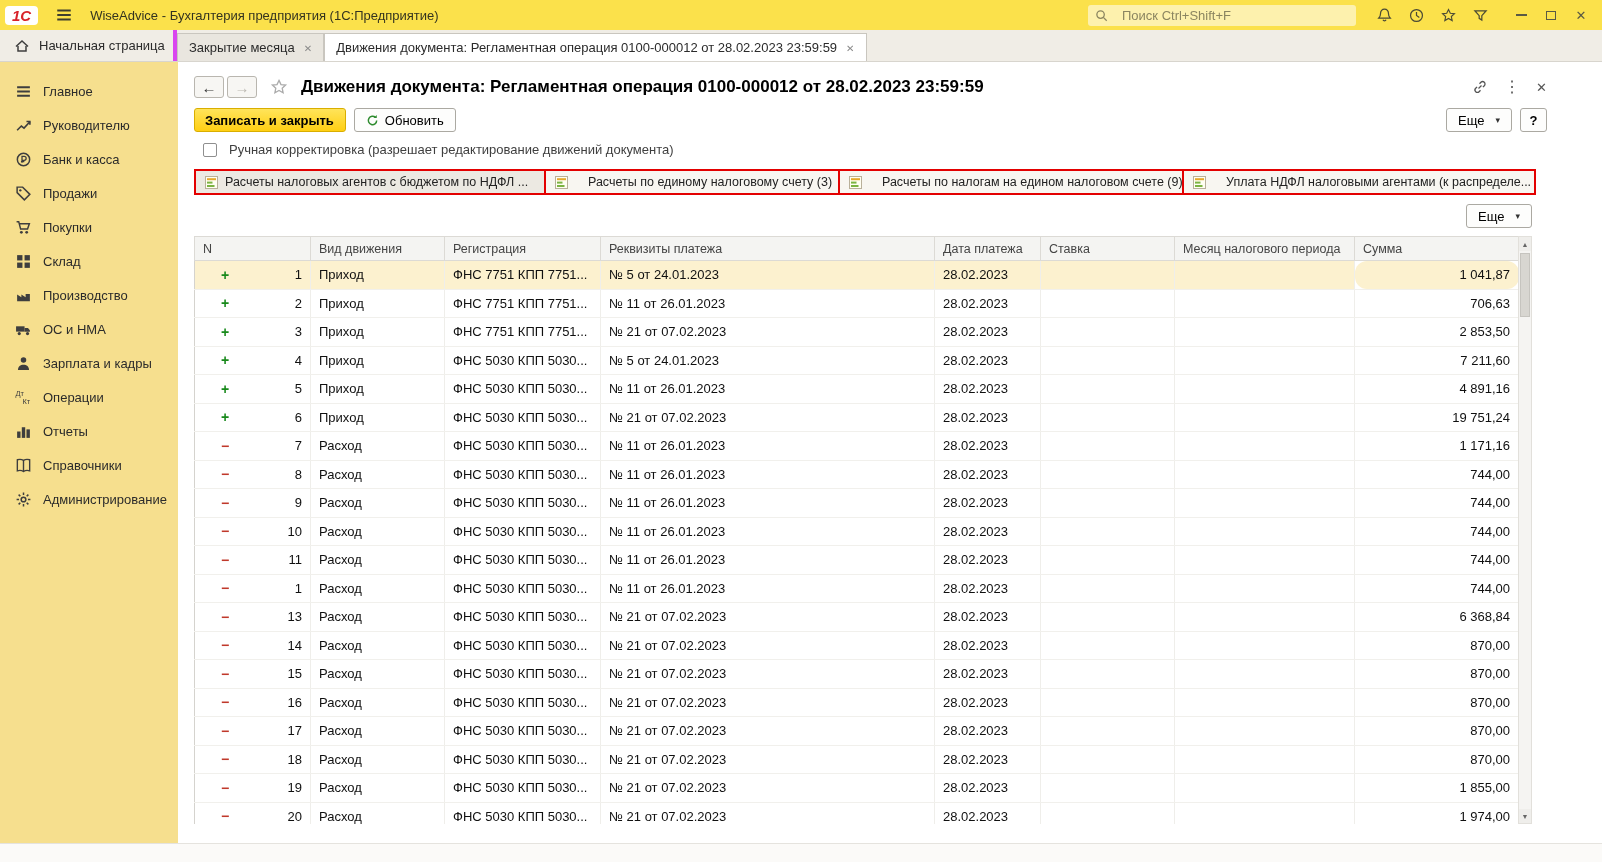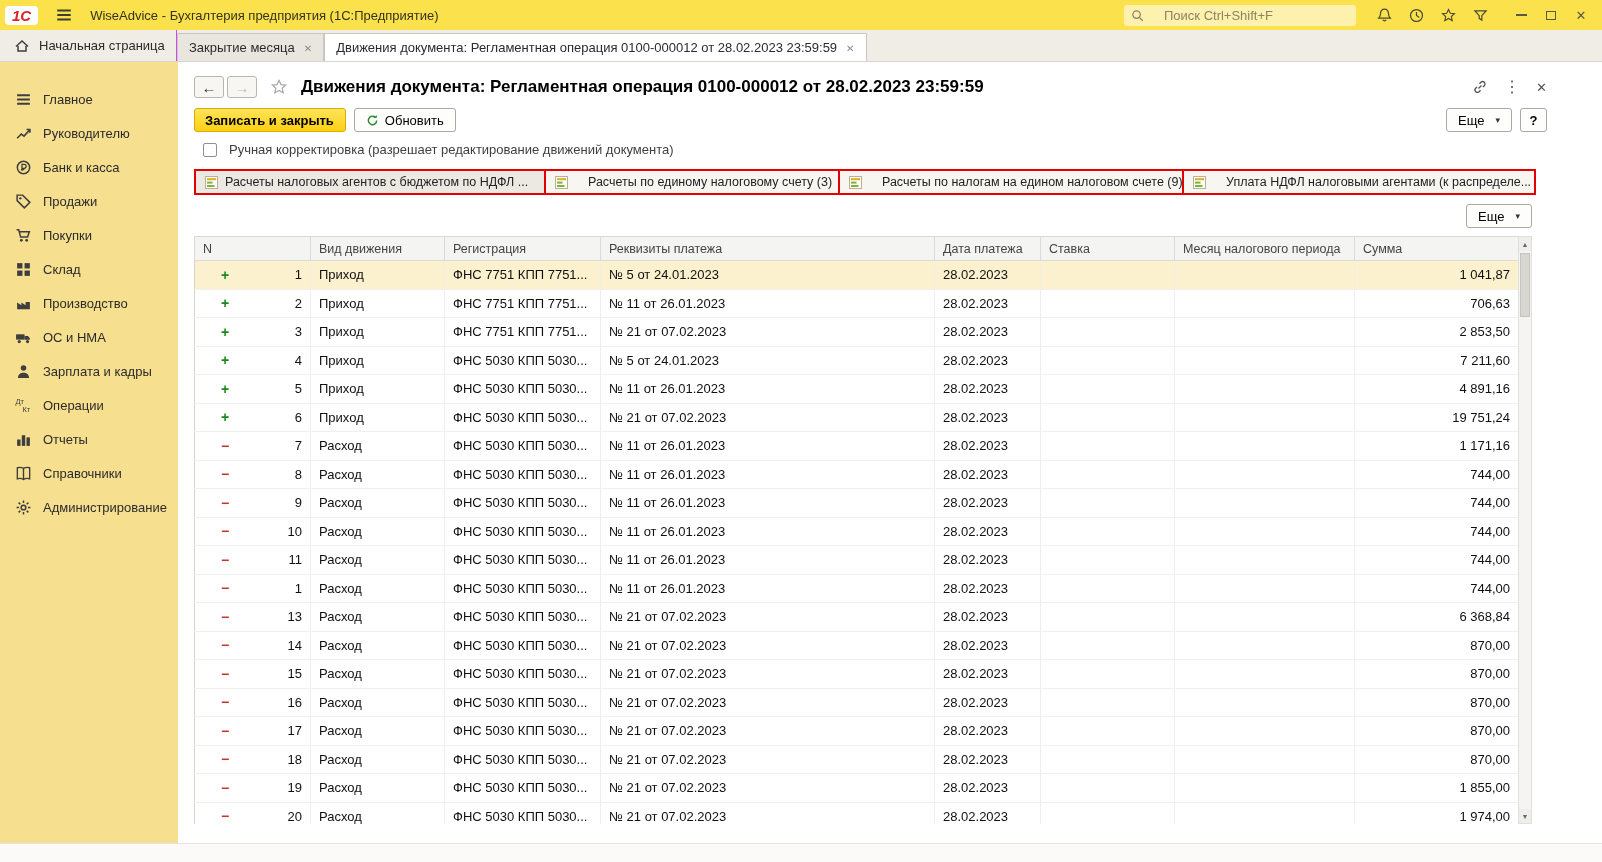--- a/index.html
+++ b/index.html
@@ -6,40 +6,40 @@
   html,body { width:1602px; height:862px; overflow:hidden; }
   body { font-family:"Liberation Sans", sans-serif; font-size:13px; color:#1a1a1a; background:#fff; }
   .app { display:flex; flex-direction:column; width:1602px; height:862px; }
 
   
   .topbar { flex:0 0 30px; background:#FBE14B; display:flex; align-items:center; }
   .logo-box { margin-left:5px; background:#fff; border-radius:4px; padding:1px 7px; }
   .logo-text { color:#D8232A; font-weight:bold; font-style:italic; font-size:15px; }
   .hamburger { margin-left:13px; width:26px; height:22px; display:flex; align-items:center; justify-content:center; cursor:pointer; }
   .win-title { margin-left:13px; color:#33331f; white-space:nowrap; }
-  .search-box { margin-left:auto; width:232px; height:21px; background:rgba(255,255,255,.55); border-radius:3px; display:flex; align-items:center; padding:0 7px; gap:20px; color:#8b8560; cursor:text; }
+  .search-box { margin-left:auto; width:268px; height:21px; background:rgba(255,255,255,.55); border-radius:3px; display:flex; align-items:center; padding:0 7px; gap:14px; color:#8b8560; cursor:text; }
   .tb-icons { display:flex; align-items:center; margin-left:12px; }
   .tb-icon { width:32px; height:26px; display:flex; align-items:center; justify-content:center; cursor:pointer; }
   .win-controls { display:flex; align-items:center; margin-left:10px; margin-right:6px; }
   .win-btn { width:30px; height:26px; display:flex; align-items:center; justify-content:center; cursor:pointer; }
   .ic-min { width:11px; height:2px; background:#5a5a44; }
   .ic-max { width:10px; height:9px; border:1.5px solid #5a5a44; }
   .ic-close::before { content:"✕"; color:#5a5a44; font-size:13px; }
 
   
   .tabbar { flex:0 0 32px; background:#F0EDE6; border-bottom:1px solid #D8D5CE; display:flex; align-items:stretch; }
-  .home-tab { width:177px; display:flex; align-items:center; gap:9px; padding-left:14px; cursor:pointer; border-right:1px solid #d946ef; color:#2b2b2b; }
+  .home-tab { width:177px; display:flex; align-items:center; gap:9px; padding-left:14px; cursor:pointer; border-right:4px solid #d946ef; color:#2b2b2b; }
   .tab { display:flex; align-items:center; gap:9px; padding:0 11px; border:1px solid #C9C6BF; border-bottom:none; margin-top:3px; background:#E9E6DF; cursor:pointer; white-space:nowrap; color:#2b2b2b; }
   .tab.active { background:#fff; }
   .tab-close { cursor:pointer; }
   .tab-close::before { content:"✕"; font-size:10px; color:#8a8a8a; }
 
   
   .body-row { flex:1 1 auto; display:flex; min-height:0; }
-  .sidebar { flex:0 0 178px; background:#F6DF8E; padding-top:20px; }
+  .sidebar { flex:0 0 178px; background:#F6DF8E; padding-top:12px; }
   .side-item { height:34px; display:flex; align-items:center; gap:11px; padding-left:15px; cursor:pointer; color:#2b2b2b; }
   .side-item svg { width:17px; height:17px; flex:0 0 17px; }
   .content { flex:1 1 auto; background:#fff; padding-left:16px; display:flex; flex-direction:column; min-width:0; position:relative; }
 
   .doc-header { display:flex; align-items:center; margin-top:10px; height:30px; padding-right:55px; }
   .nav-btn { width:30px; height:22px; border:1px solid #B9B6AF; background:#F7F6F3; border-radius:3px; display:flex; align-items:center; justify-content:center; font-size:15px; color:#333; cursor:pointer; }
   .nav-btn.back::before { content:"←"; }
   .nav-btn.fwd::before { content:"→"; color:#BBB8B1; }
   .nav-btn + .nav-btn { margin-left:3px; }
   .fav-star { margin:0 13px; cursor:pointer; display:flex; }
@@ -71,21 +71,21 @@
   .table-clip { width:1324px; height:588px; overflow:hidden; }
   table.grid { width:1324px; border-collapse:collapse; table-layout:fixed; border:1px solid #D5D3CE; }
   .grid thead th { height:24px; background:#F4F4F2; border:1px solid #DCDAD5; font-weight:normal; color:#444; text-align:left; padding:0 8px; font-size:12.5px; white-space:nowrap; overflow:hidden; cursor:pointer; }
   .grid tbody td { height:28.5px; padding:0 8px; border-right:1px solid #EFEEEA; border-bottom:1px solid #F1F0EC; font-size:13px; color:#101010; white-space:nowrap; overflow:hidden; }
   .grid tbody tr.selected td { background:#FCF1CF; }
   .c-n { position:relative; }
   .c-n .num { display:block; text-align:right; }
   .c-n .sign { position:absolute; left:26px; top:50%; transform:translateY(-50%); font-weight:bold; font-size:14px; }
   .sign.plus { color:#18891B; }
   .sign.minus { color:#C0392B; }
-  .c-sum { text-align:right; }
+  .c-sum { text-align:right;border-radius:12px; }
 
   .vscroll { position:absolute; left:1324px; top:0; width:14px; height:588px; background:#F5F4F2; border:1px solid #E2E0DB; }
   .vs-btn { position:absolute; left:0; width:12px; height:14px; background:#EFEEEB; display:flex; align-items:center; justify-content:center; font-size:7px; color:#666; cursor:pointer; }
   .vs-up { top:0; }
   .vs-up::before { content:"▲"; }
   .vs-down { bottom:0; }
   .vs-down::before { content:"▼"; }
   .vs-thumb { position:absolute; left:1px; top:16px; width:10px; height:64px; background:#D8D6D1; border:1px solid #C6C4BF; cursor:grab; }
 
   .footer-strip { flex:0 0 19px; background:#FBFAF8; border-top:1px solid #E5E3DE; }

